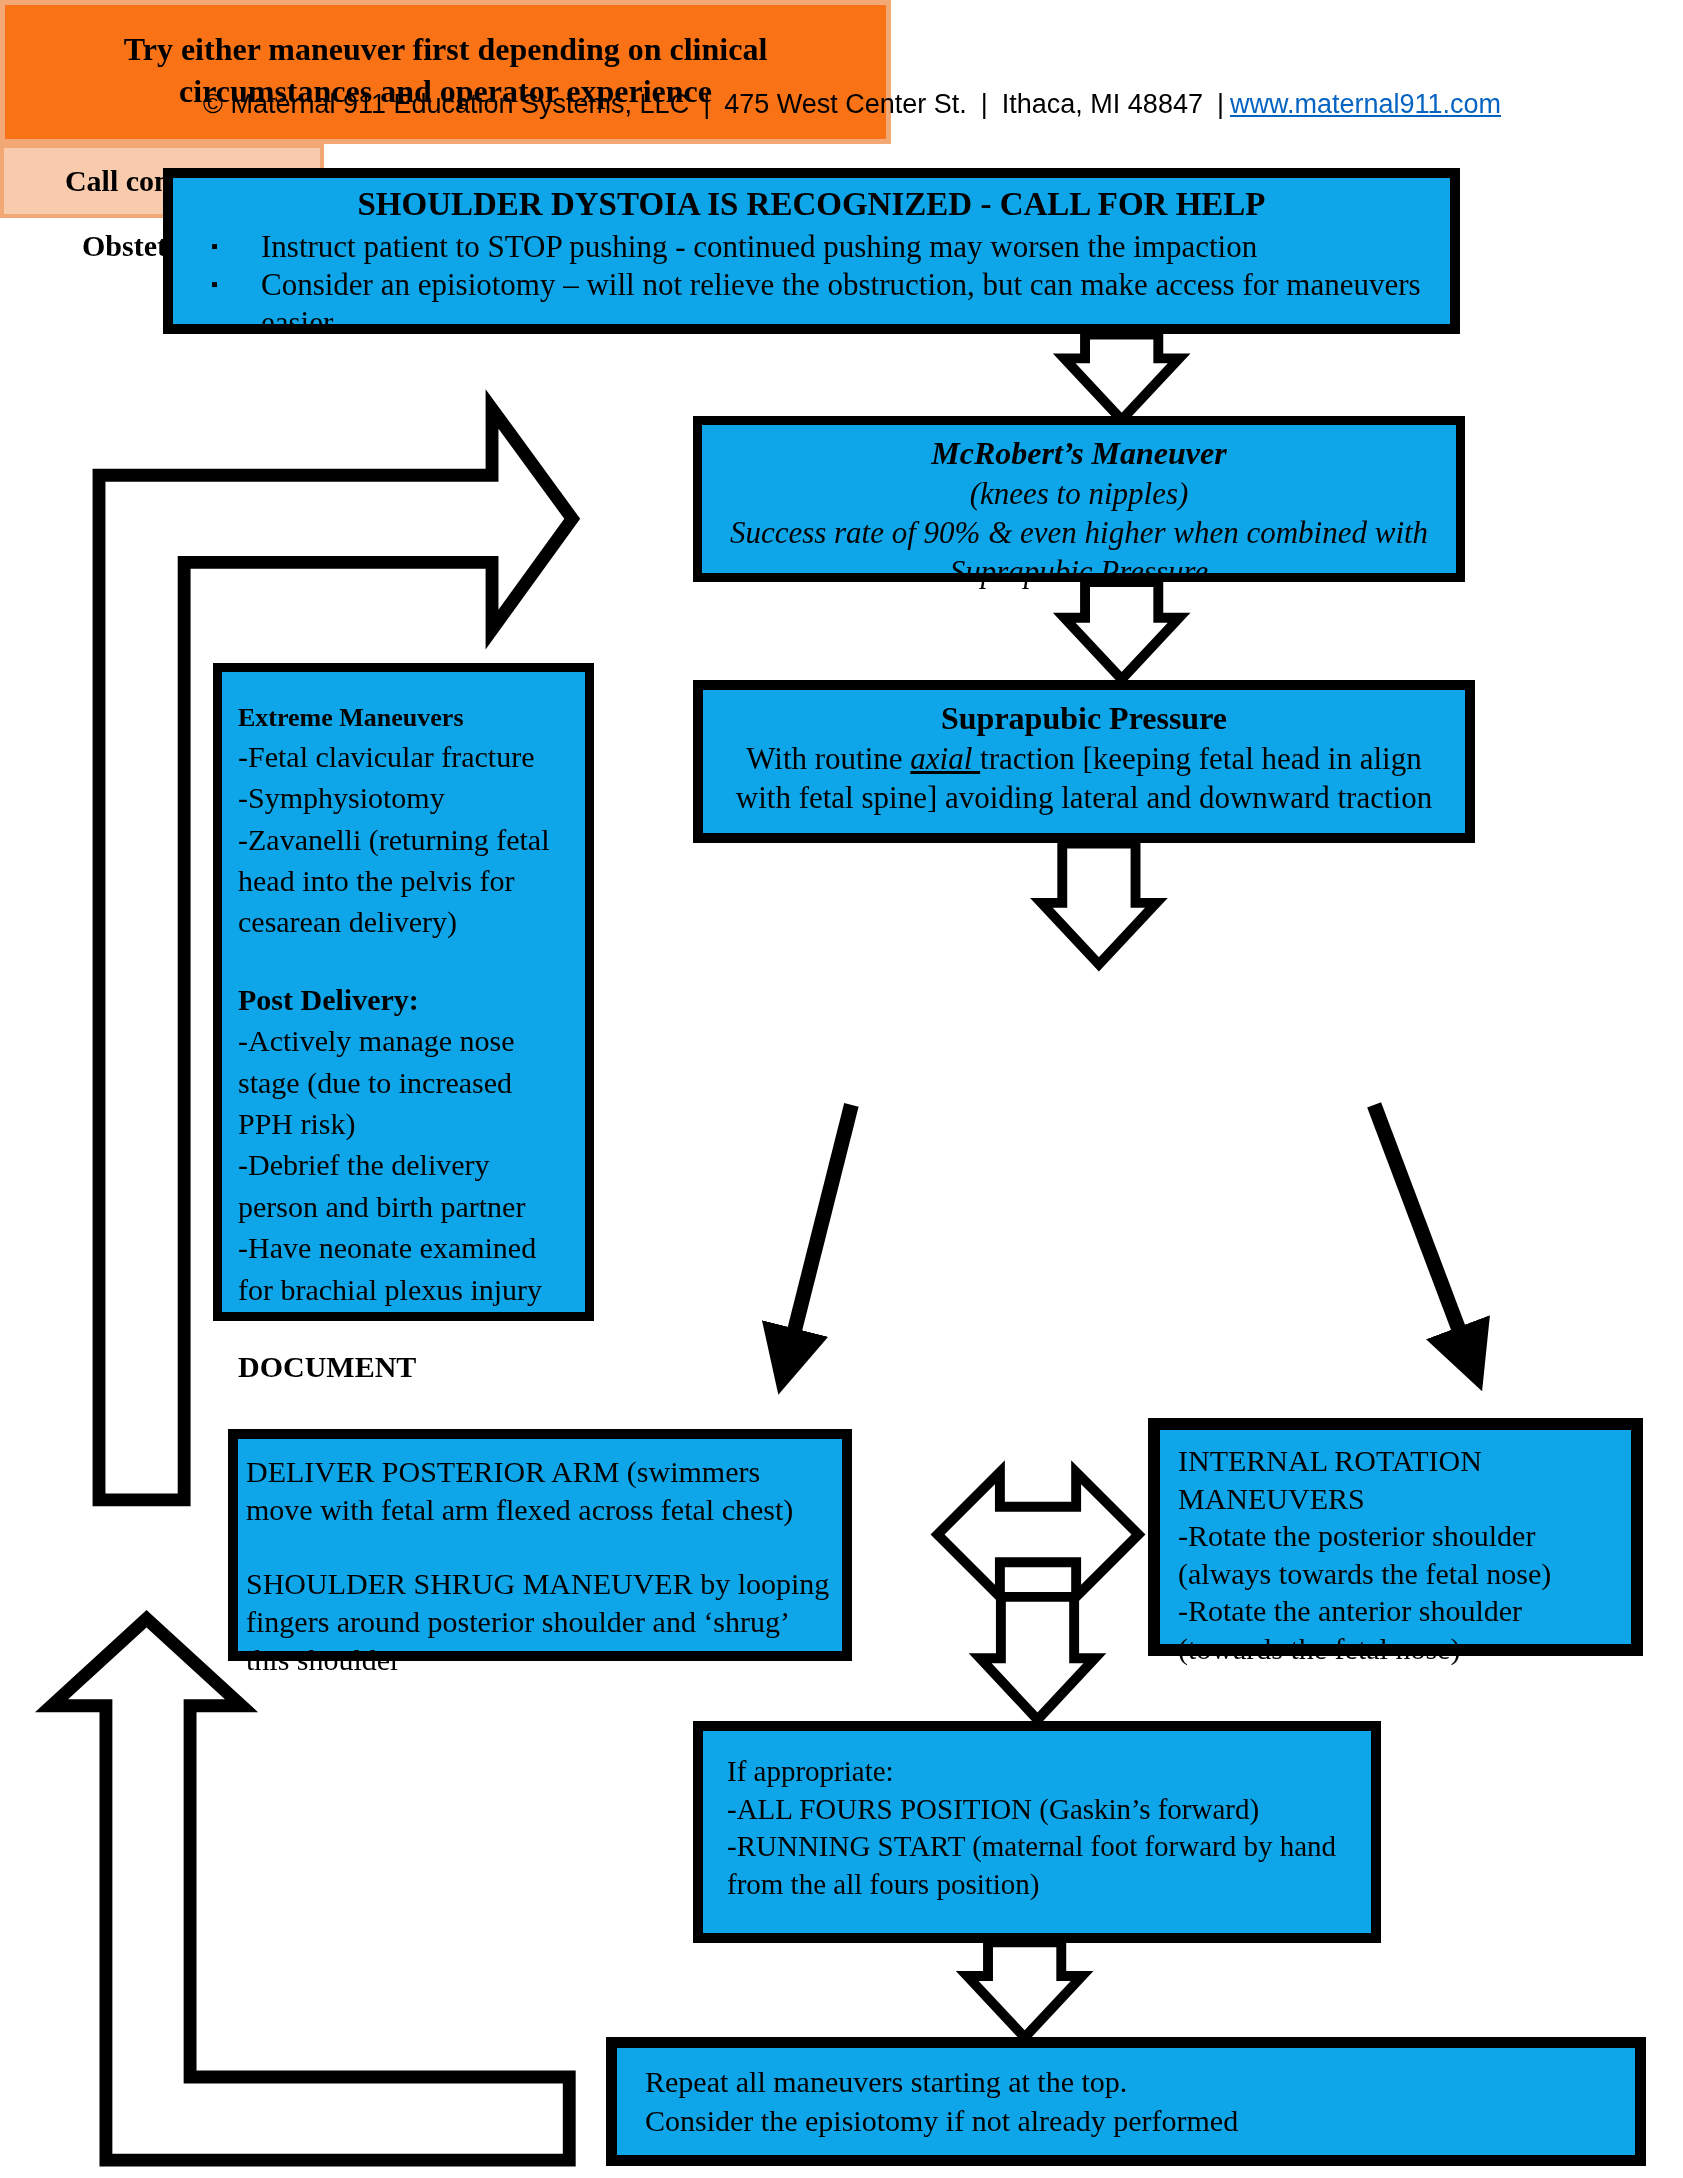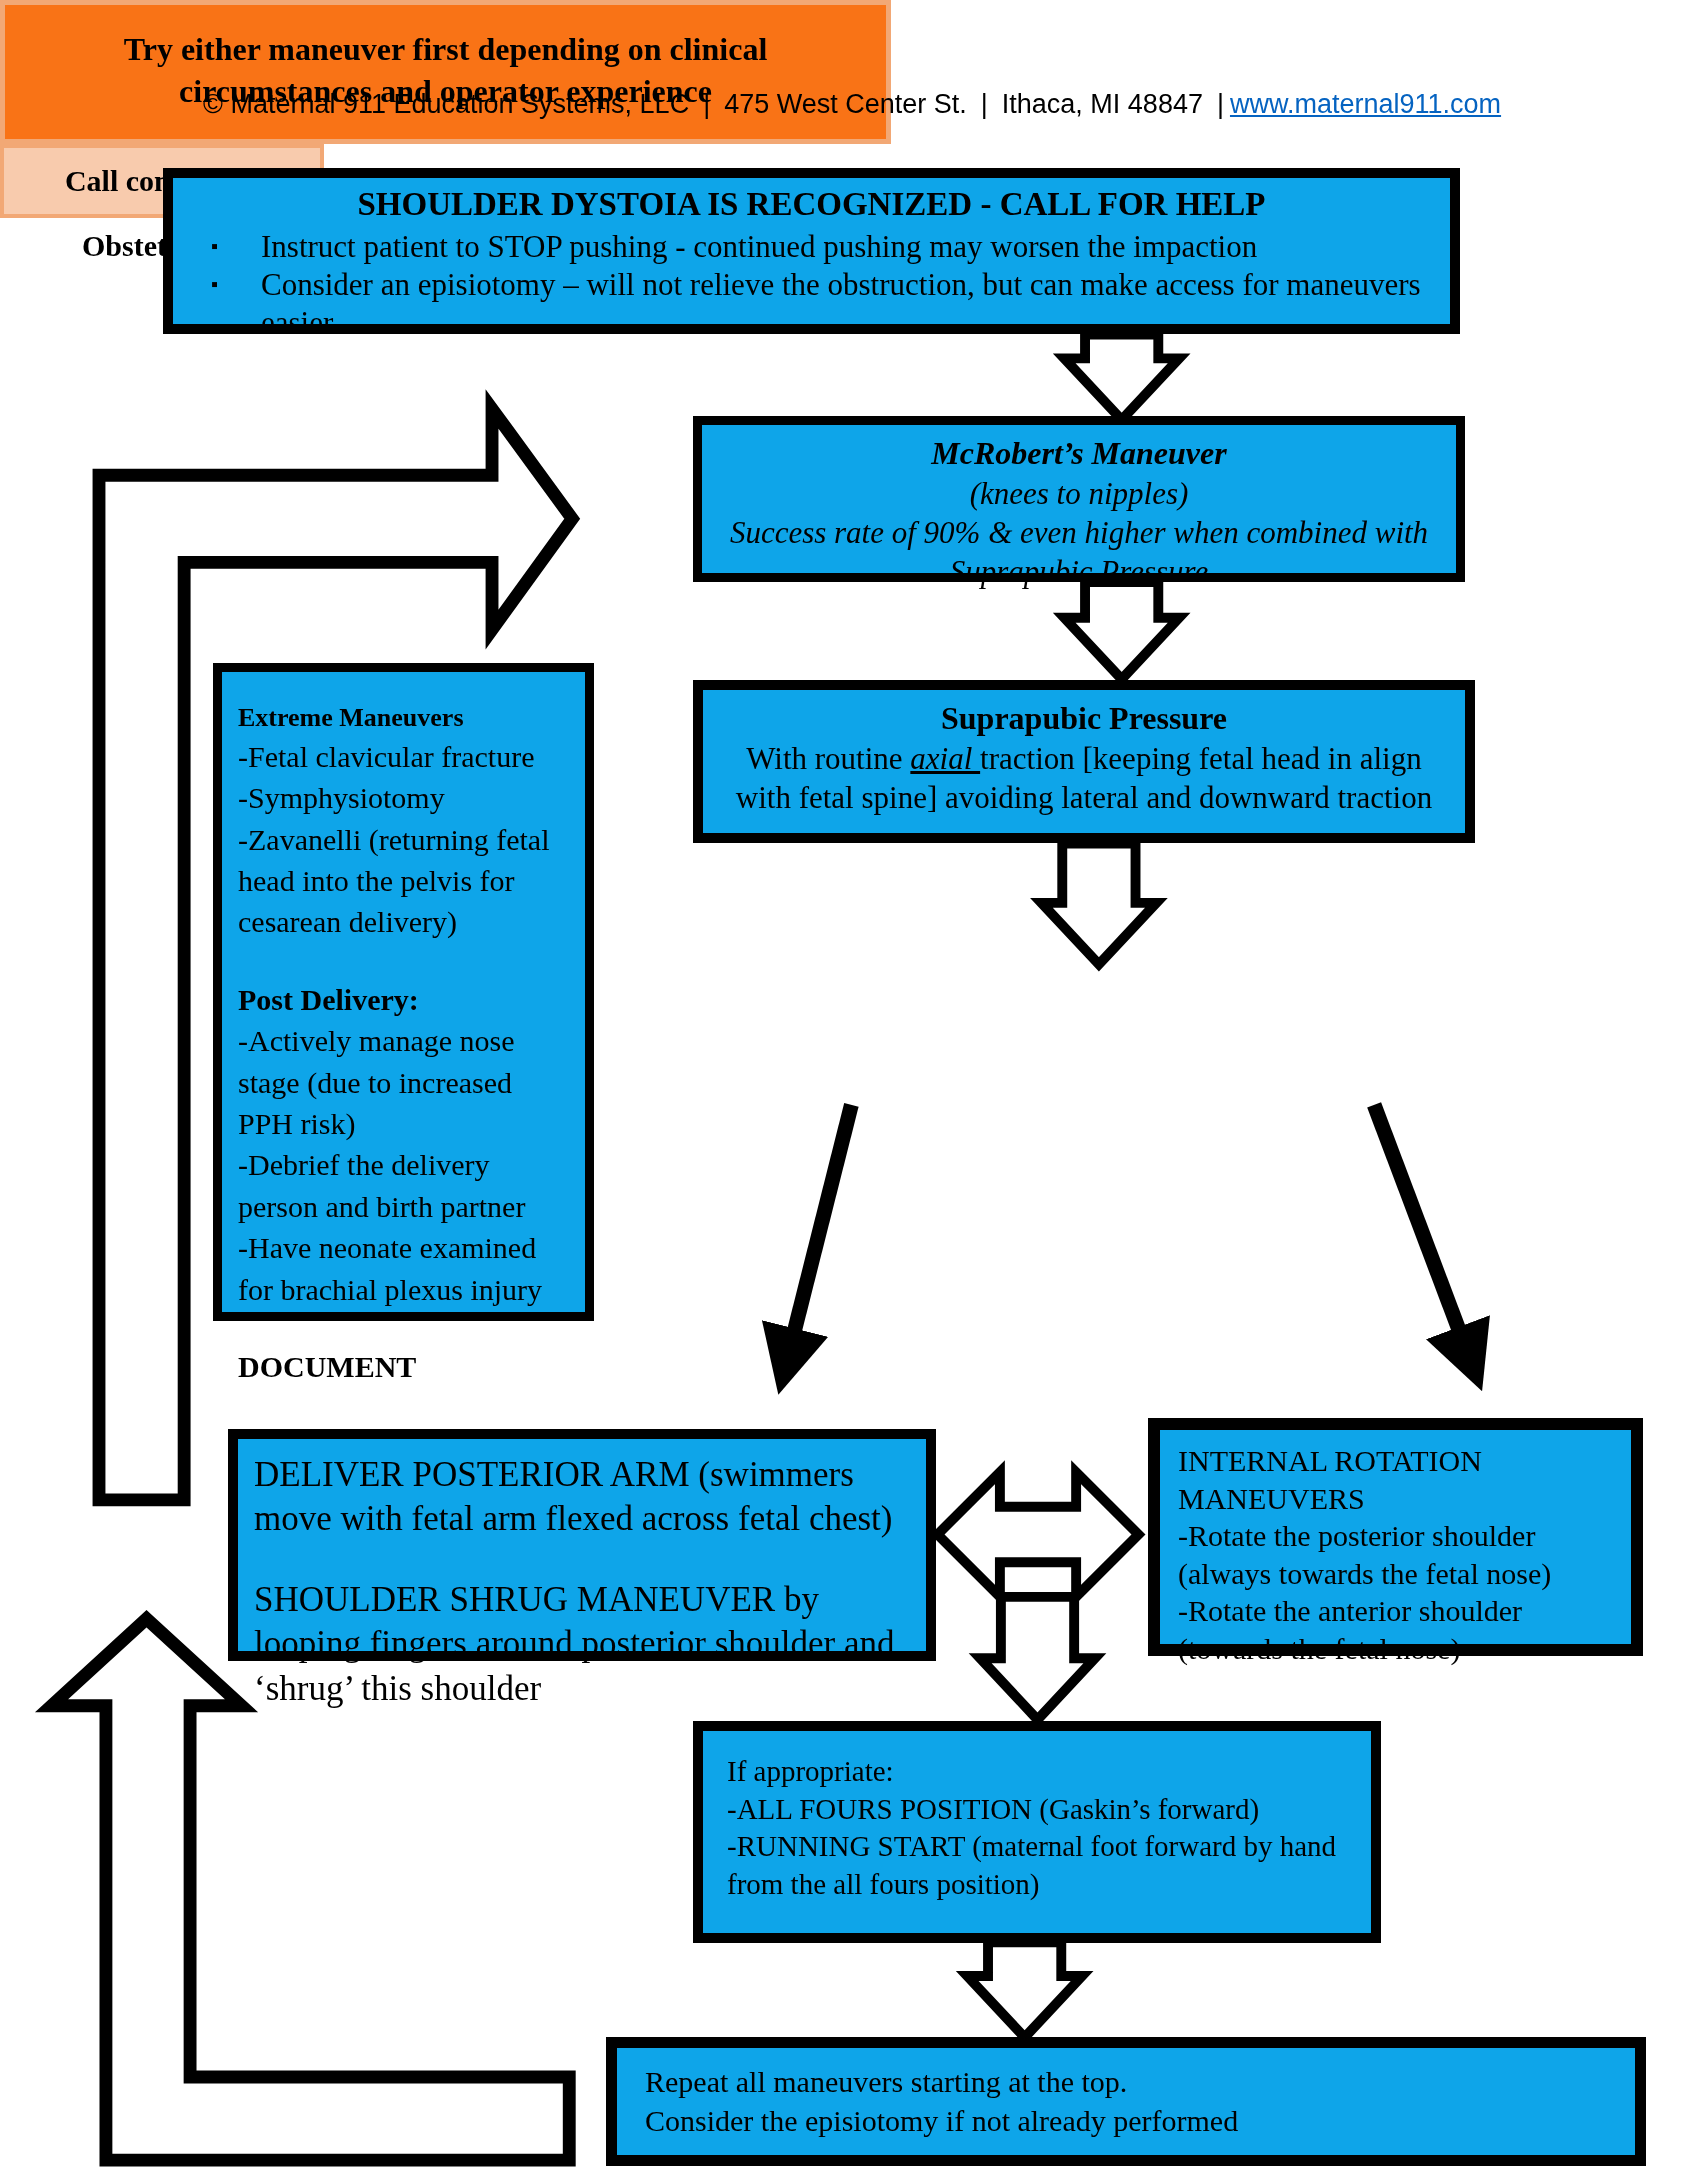--- a/index.html
+++ b/index.html
@@ -38,21 +38,21 @@
            border:5px solid #F2A875;box-sizing:border-box;padding:24px 40px 0 40px;
            font-weight:bold;font-size:32px;text-align:center;line-height:1.3;}
 
   #box-extreme{left:213px;top:663px;width:381px;height:658px;padding:28px 14px 10px 16px;font-size:30px;line-height:1.38;}
   #box-extreme .title{font-size:26px;}
 
   #box-consultant{left:842px;top:1279px;width:324px;height:74px;background:#F8CBAD;
                   border:4px solid #F2A875;box-sizing:border-box;text-align:center;
                   font-weight:bold;font-size:30px;line-height:65px;}
 
-  #box-deliver{left:228px;top:1429px;width:708px;height:232px;padding:14px 16px;border-width:10px;font-size:35px;line-height:1.27;}
+  #box-deliver{left:228px;top:1429px;width:624px;height:232px;padding:14px 8px;border-width:10px;font-size:30px;line-height:1.27;}
   #box-internal{left:1148px;top:1418px;width:495px;height:238px;padding:12px 18px;border-width:12px;font-size:30px;line-height:1.25;}
   #box-ifapp{left:693px;top:1721px;width:688px;height:222px;padding:22px 24px;border-width:10px;font-size:29px;line-height:1.3;}
   #box-repeat{left:606px;top:2037px;width:1040px;height:129px;padding:14px 28px;border-width:11px;font-size:30px;line-height:1.3;}
 
   
   #arrows{position:absolute;left:0;top:0;width:1683px;height:2178px;pointer-events:none;}
   .hollow{fill:#ffffff;stroke:#000000;stroke-width:10;stroke-linejoin:miter;}
   .hollow-thick{fill:#ffffff;stroke:#000000;stroke-width:13;stroke-linejoin:miter;}
   .solidline{stroke:#000;stroke-width:15;fill:none;}
 </style>

